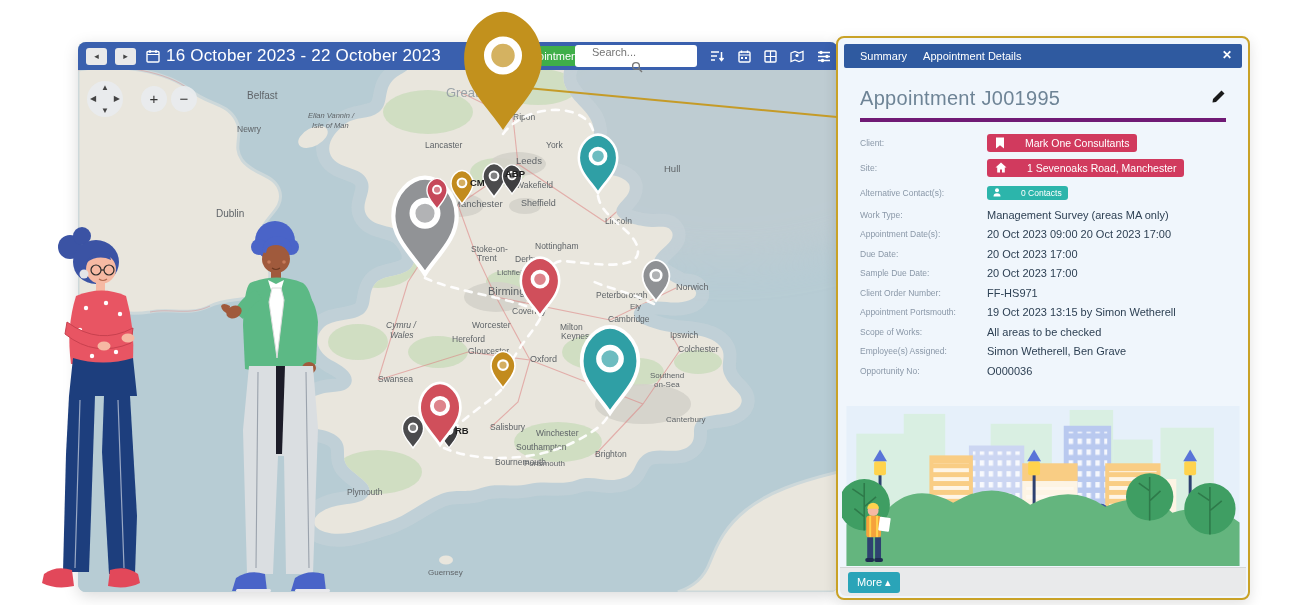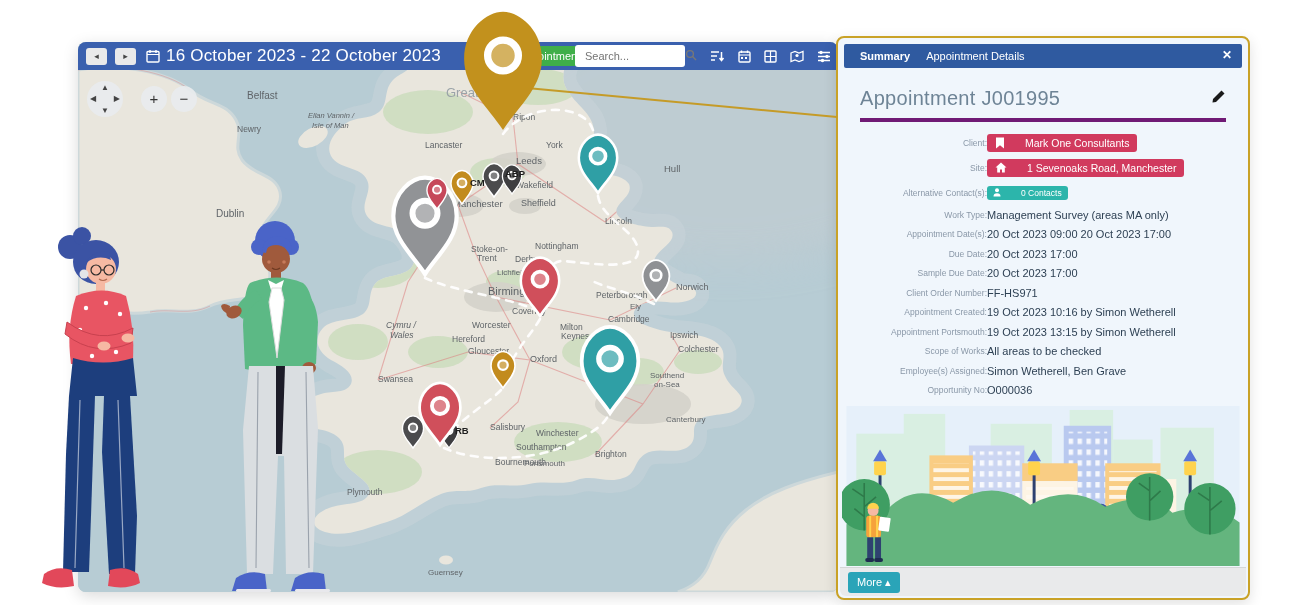--- a/index.html
+++ b/index.html
@@ -9,41 +9,41 @@
   .map-window{position:absolute;left:78px;top:42px;width:760px;height:550px;border-radius:8px;
     overflow:hidden;box-shadow:0 4px 16px rgba(0,0,0,.15);background:#b7ccd4;}
   .toolbar{position:absolute;left:0;top:0;width:100%;height:28px;background:#3a60ae;z-index:5;
     display:flex;align-items:center;color:#fff;}
   .btn-nav{width:21px;height:17px;background:#e9e9ea;border-radius:3px;margin-left:8px;
     display:flex;align-items:center;justify-content:center;color:#444;font-size:9px;cursor:pointer;}
   .tb-cal{margin-left:10px;display:flex;align-items:center;}
   .date-label{font-size:17px;margin-left:6px;letter-spacing:.2px;}
   .new-appt{position:absolute;left:406px;top:4px;height:20px;background:#3fae49;color:#fff;
     font-size:11px;border:none;border-radius:3px;padding:0 10px;line-height:20px;}
-  .search-box{position:absolute;left:497px;top:3px;width:110px;height:22px;background:#fff;
-    border-radius:3px;display:flex;align-items:center;}
+  .search-box{position:absolute;left:497px;top:3px;width:122px;height:22px;background:#fff;
+    border-radius:3px;display:flex;align-items:center;flex-direction:column;}
   .search-box input{border:none;outline:none;font-size:11px;width:96px;margin-left:8px;
     font-family:"Liberation Sans",sans-serif;color:#333;background:transparent;}
   .tb-icons{position:absolute;left:628px;top:0;height:28px;display:flex;align-items:center;gap:13px;padding-left:4px;}
   .tb-icons svg{display:block;}
   
   .panel{position:absolute;left:836px;top:36px;width:410px;height:560px;background:#f0f6fc;
     border:2px solid #c9a227;border-radius:8px;box-shadow:0 4px 14px rgba(0,0,0,.12);z-index:6;}
   .panel-header{position:absolute;left:6px;right:6px;top:6px;height:24px;background:#2f5aa0;
     border-radius:2px;display:flex;align-items:center;color:#fff;font-size:11px;}
   .tab{margin-left:16px;cursor:pointer;}
-  .tab.active{font-weight:bold;}
+  .tab.active{font-weight:normal;}
   .panel-close{position:absolute;right:10px;top:4px;font-size:12px;font-weight:bold;cursor:pointer;}
   .panel-title-row{position:absolute;left:22px;right:22px;top:44px;height:32px;display:flex;
     align-items:center;justify-content:space-between;border-bottom:4px solid #701a75;padding-bottom:4px;}
   .panel-title{font-size:20px;color:#6e8496;letter-spacing:.3px;}
   #fields{position:absolute;left:22px;right:14px;top:92px;}
   .row{display:flex;align-items:center;height:19.5px;}
   .row-badge{height:25px;}
-  .flabel{width:127px;font-size:8.5px;color:#8a98a8;flex:none;text-align:right;}
+  .flabel{width:127px;font-size:8.5px;color:#8a98a8;flex:none;}
   .fvalue{font-size:11px;color:#2e4154;}
   .badge{display:inline-flex;align-items:center;gap:20px;color:#fff;border-radius:3px;}
   .badge-red{background:#d13a5e;font-size:10.5px;padding:3px 8px;}
   .badge-teal{background:#2cb5ab;font-size:8.5px;padding:2px 6px;}
   .panel-illus{position:absolute;left:4px;right:4px;bottom:32px;height:160px;overflow:hidden;}
   .panel-footer{position:absolute;left:2px;right:2px;bottom:2px;height:28px;background:#e9eaeb;
     border-top:1px solid #d5d7d8;border-radius:0 0 6px 6px;}
   .more-btn{position:absolute;left:8px;top:4px;background:#2aa4b8;color:#fff;border:none;
     font-size:11px;border-radius:3px;padding:4px 9px;font-family:"Liberation Sans",sans-serif;}
   
@@ -309,24 +309,20 @@
         </div>
         <div class="row">
           <div class="flabel">Sample Due Date:</div>
           <div class="fvalue">20 Oct 2023 17:00</div>
         </div>
         <div class="row">
           <div class="flabel">Client Order Number:</div>
           <div class="fvalue">FF-HS971</div>
         </div>
         <div class="row">
-          <div class="flabel">Appointment Created:</div>
-          <div class="fvalue">19 Oct 2023 10:16 by Simon Wetherell</div>
-        </div>
-        <div class="row">
           <div class="flabel">Appointment Portsmouth:</div>
           <div class="fvalue">19 Oct 2023 13:15 by Simon Wetherell</div>
         </div>
         <div class="row">
           <div class="flabel">Scope of Works:</div>
           <div class="fvalue">All areas to be checked</div>
         </div>
         <div class="row">
           <div class="flabel">Employee(s) Assigned:</div>
           <div class="fvalue">Simon Wetherell, Ben Grave</div>

